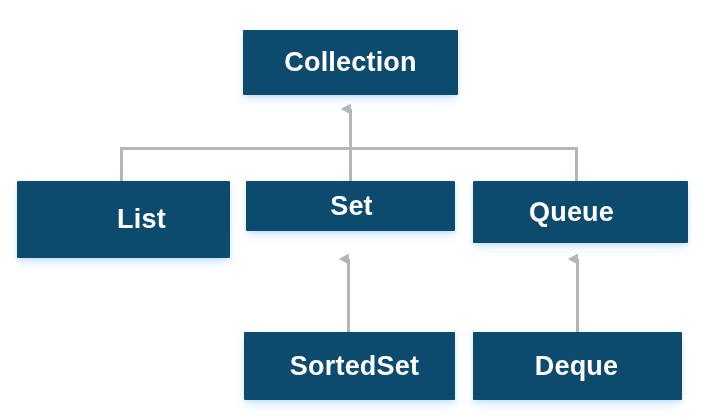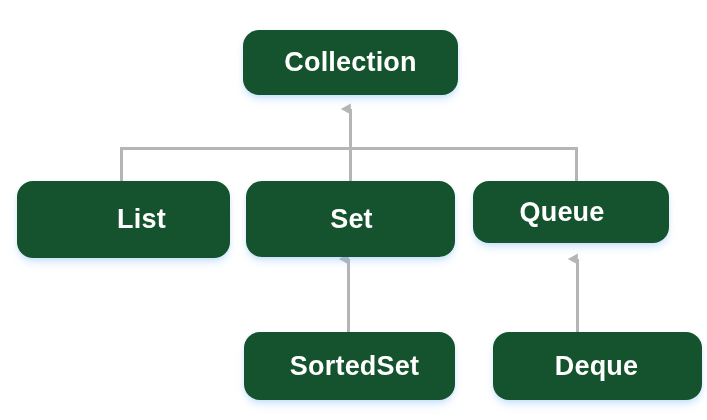--- a/index.html
+++ b/index.html
@@ -28,41 +28,41 @@
     z-index: 1;
   }
   
   .node {
     position: absolute;
     z-index: 2;
     box-sizing: border-box;
     display: flex;
     align-items: center;
     justify-content: center;
-    background: #14532d;
-    border-radius: 16px;
+    background: #0c4a6e;
+    border-radius: 1px;
     box-shadow: 0 6px 10px -2px rgba(125, 184, 248, 0.30),
                 0 2px 4px rgba(125, 184, 248, 0.22);
   }
   .node-label {
     color: #ffffff;
     font-size: 27px;
     font-weight: bold;
     letter-spacing: 0.2px;
     line-height: 1;
     white-space: nowrap;
     user-select: none;
   }
   
   .n-collection { left: 243px; top: 30px;  width: 215px; height: 65px; }
   .n-list       { left: 17px;  top: 181px; width: 213px; height: 77px; }
-  .n-set        { left: 246px; top: 181px; width: 209px; height: 76px; justify-content: center; }
-  .n-queue      { left: 473px; top: 181px; width: 196px; height: 62px; }
+  .n-set        { left: 246px; top: 181px; width: 209px; height: 50px; justify-content: center; }
+  .n-queue      { left: 473px; top: 181px; width: 215px; height: 62px; }
   .n-sortedset  { left: 244px; top: 332px; width: 211px; height: 68px; text-align: center; }
-  .n-deque      { left: 473px; top: 332px; width: 209px; height: 68px; margin-left: 20px; }
+  .n-deque      { left: 473px; top: 332px; width: 209px; height: 68px; }
 
   
   .n-list .node-label      { transform: translateX(18px); }
   .n-set .node-label       { transform: translateX(1px); }
   .n-queue .node-label     { transform: translateX(-9px); }
   .n-sortedset .node-label { transform: translateX(5px); }
   .n-deque .node-label     { transform: translateX(-1px); }
 </style>
 </head>
 <body>

